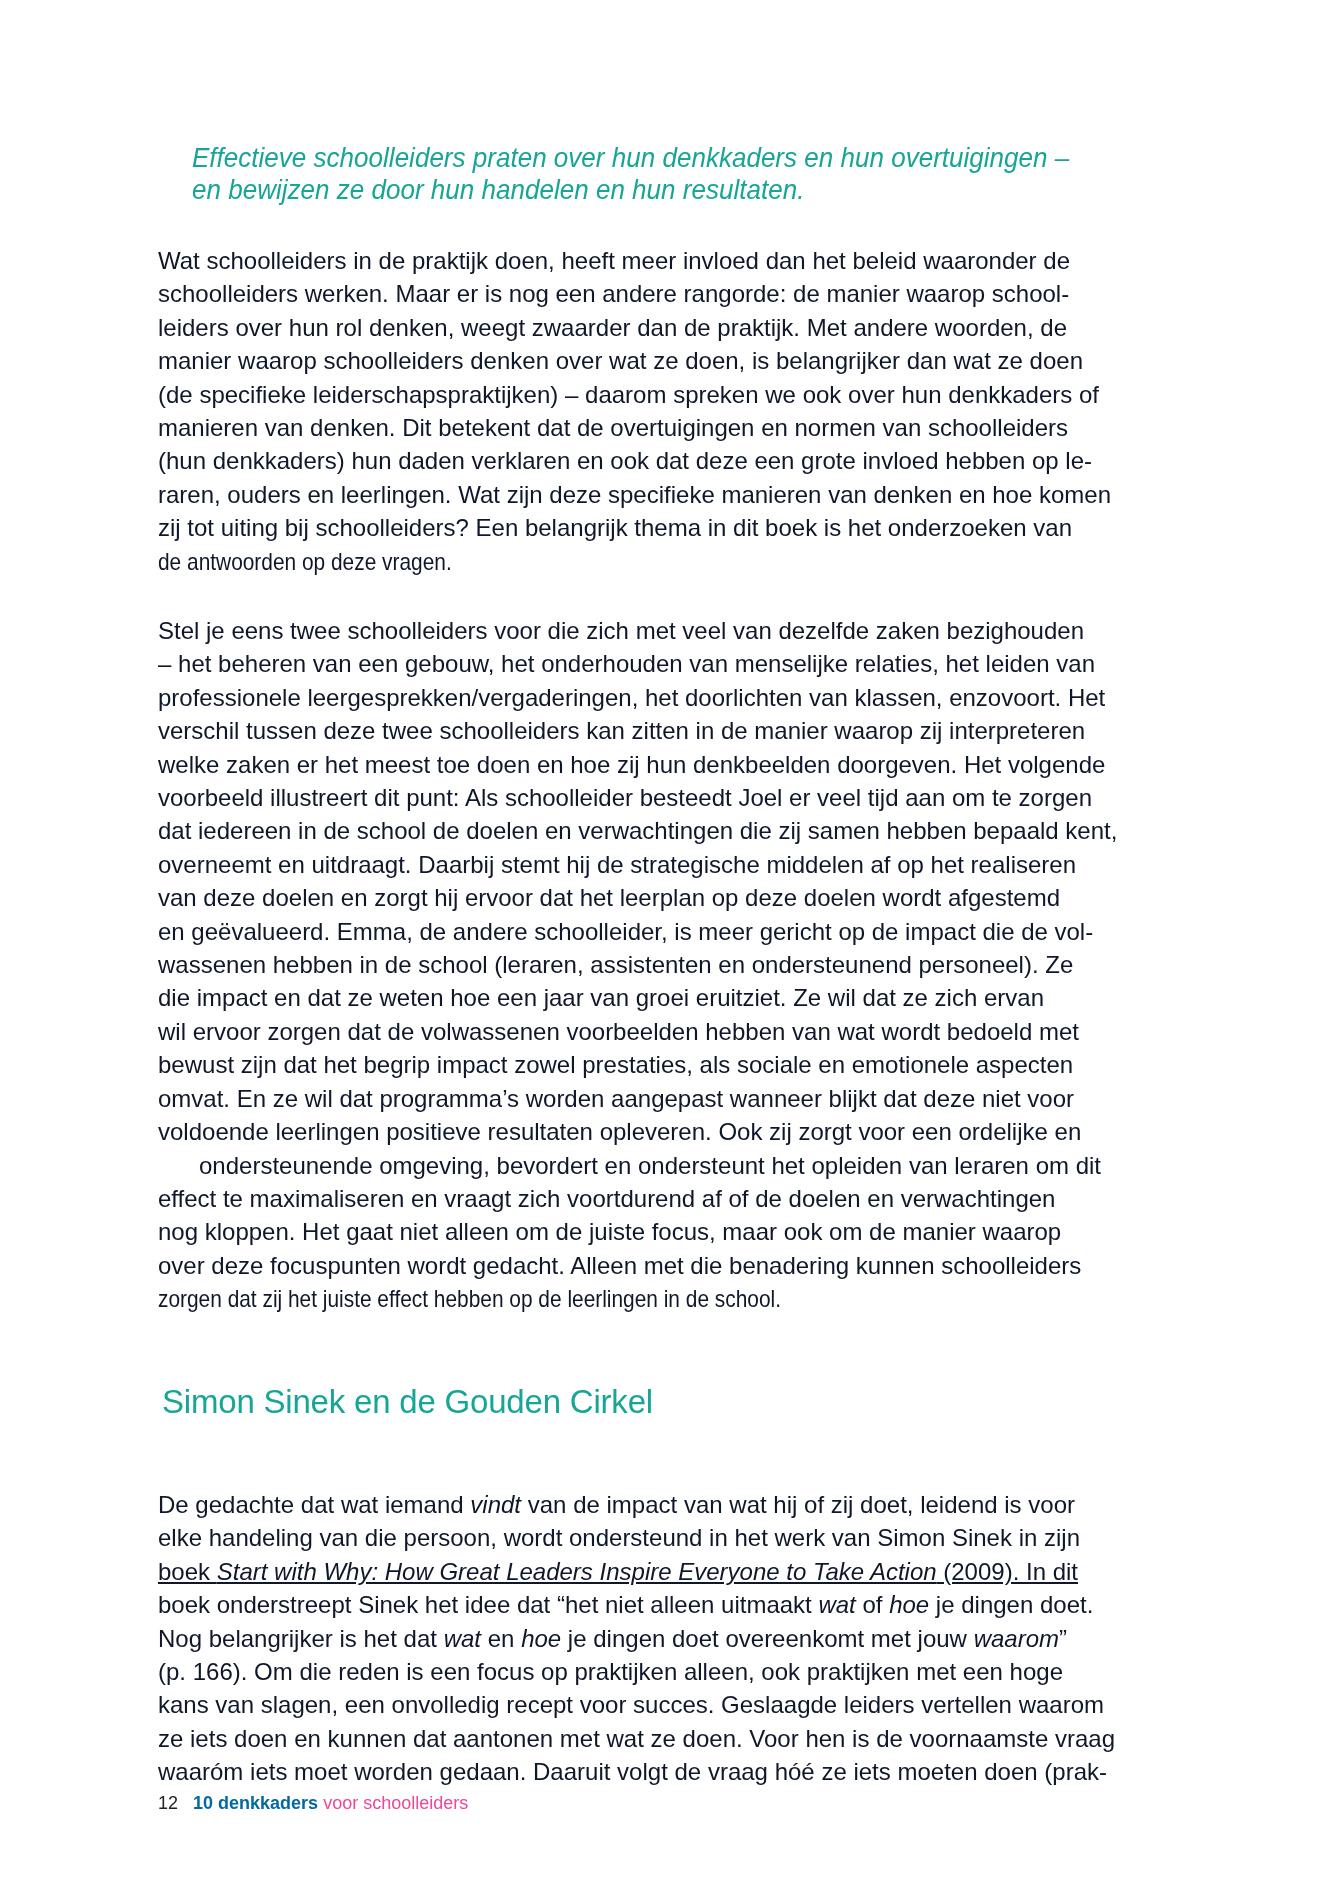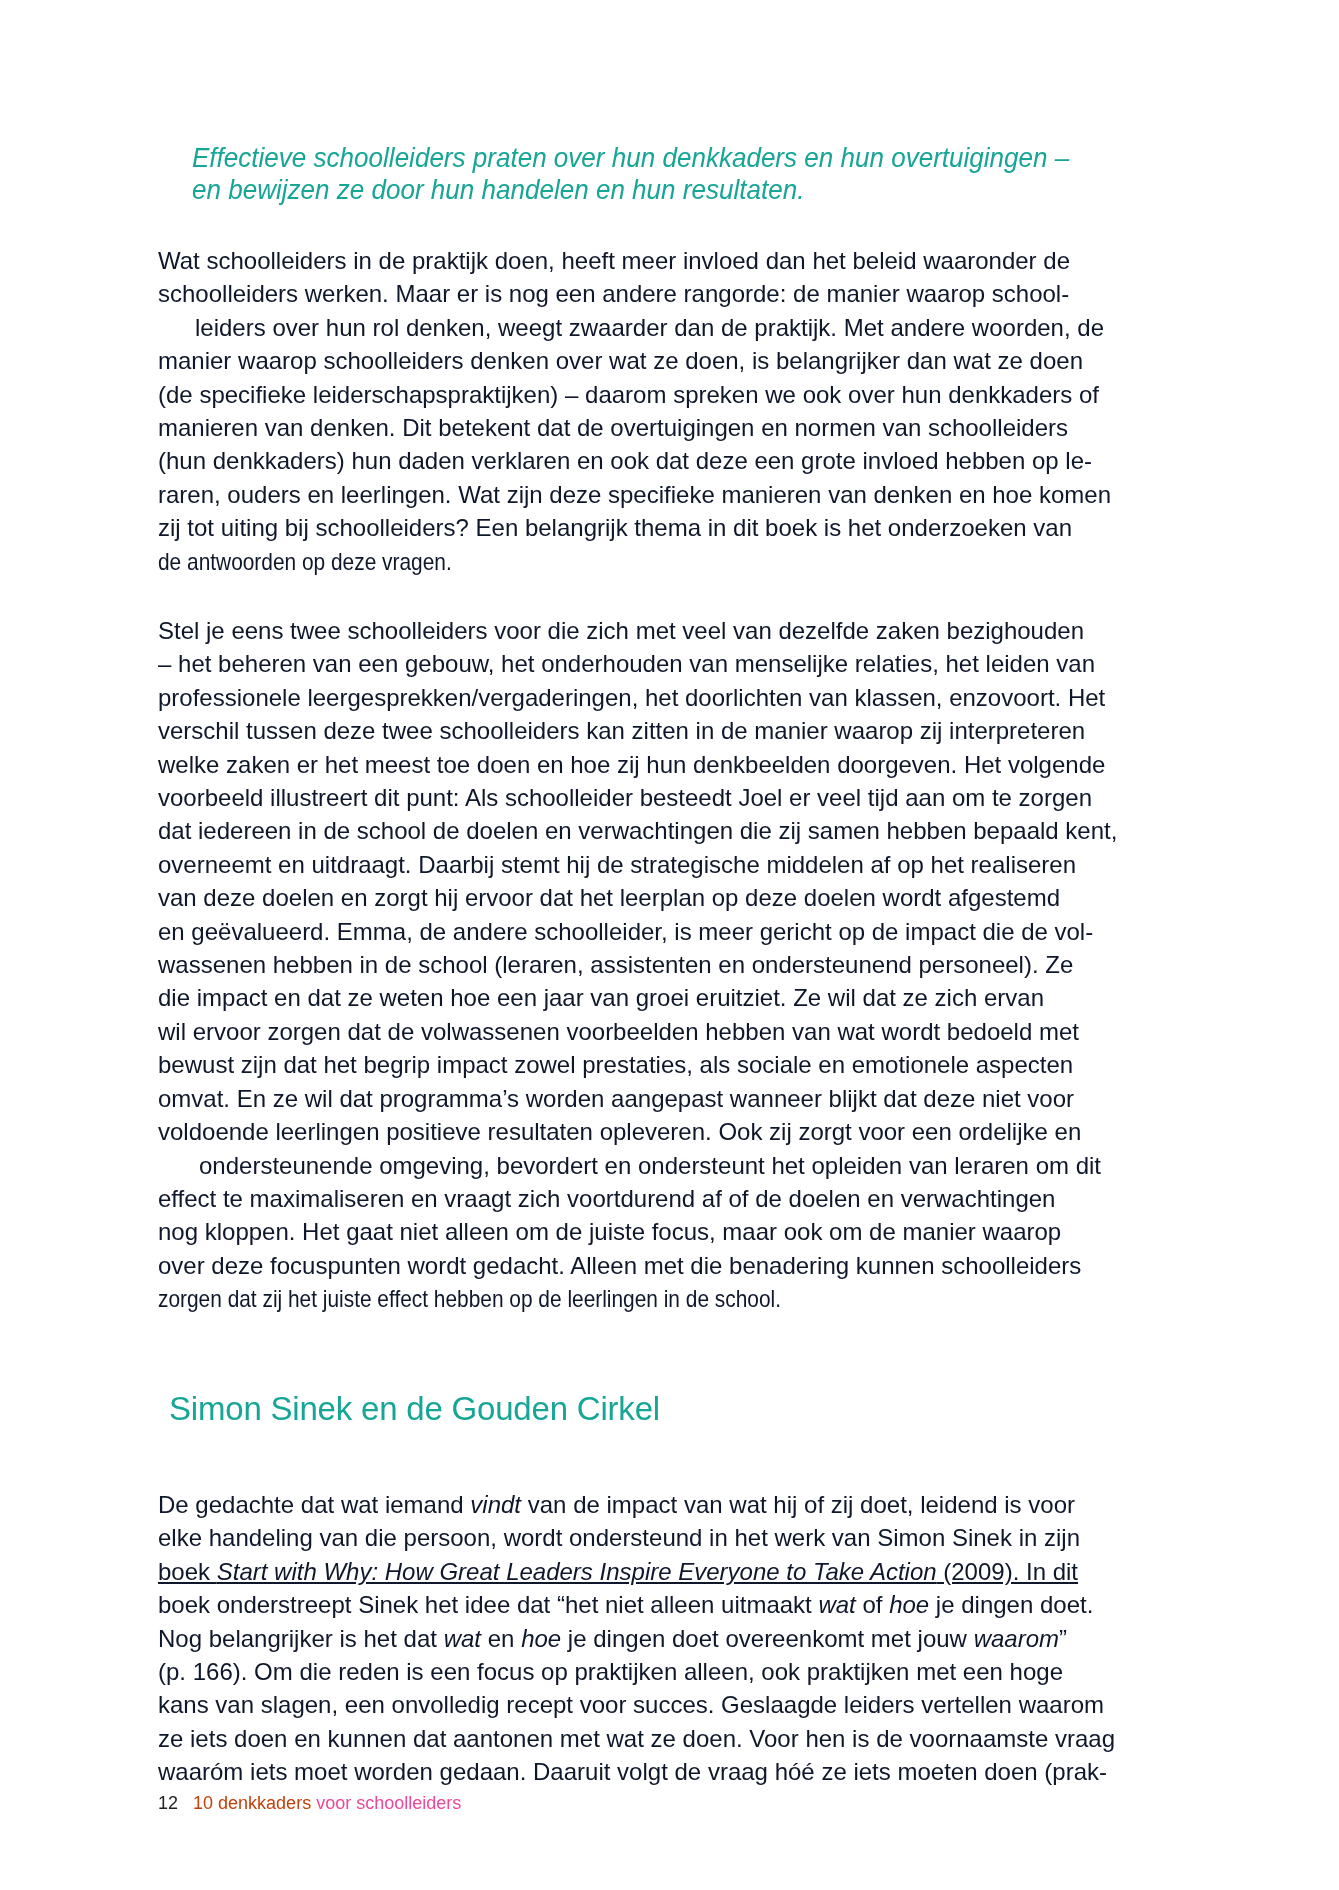--- a/index.html
+++ b/index.html
@@ -60,59 +60,59 @@
     .para-2 { top: 614px; }
     .para-3 { top: 1488px; }
     .section-heading {
       position: absolute;
       left: 158px;
       top: 1376px;
       font-size: 33px;
       line-height: 44px;
       color: #17a596;
       font-weight: normal;
-      margin: 11px;
+      margin: 4px;
       letter-spacing: -0.2px;
       text-align: right;
     }
     em { font-style: italic; }
     .footer {
       position: absolute;
       left: 158px;
       top: 1791px;
       font-size: 18px;
       line-height: 24px;
       white-space: nowrap;
     }
     .footer .page-number {
       color: #222222;
       margin-right: 10px;
     }
     .footer .book-title-bold {
-      color: #c2410c;
-      font-weight: normal;
+      color: #0369a1;
+      font-weight: bold;
     }
     .footer .book-title-rest {
       color: #ec4899;
     }
   </style>
 </head>
 <body>
 
 <div class="page">
 
   <div class="pull-quote">
     <span class="ql">Effectieve schoolleiders praten over hun denkkaders en hun overtuigingen –</span>
     <span class="ql">en bewijzen ze door hun handelen en hun resultaten.</span>
   </div>
 
   <div class="body-block para-1">
     <span class="line" style="width: 912px; display: block; transform-origin: left center; transform: scaleX(1);">Wat schoolleiders in de praktijk doen, heeft meer invloed dan het beleid waaronder de</span>
     <span class="line" style="width: 911px; display: block; transform-origin: left center; transform: scaleX(1);">schoolleiders werken. Maar er is nog een andere rangorde: de manier waarop school-</span>
-    <span class="line" style="width: 909px; display: block; transform-origin: left center; transform: scaleX(1); margin-left: 37px;">leiders over hun rol denken, weegt zwaarder dan de praktijk. Met andere woorden, de</span>
+    <span class="line" style="width: 909px; display: block; transform-origin: left center; transform: scaleX(1);">leiders over hun rol denken, weegt zwaarder dan de praktijk. Met andere woorden, de</span>
     <span class="line" style="width: 925px; display: block; transform-origin: left center; transform: scaleX(1);">manier waarop schoolleiders denken over wat ze doen, is belangrijker dan wat ze doen</span>
     <span class="line" style="width: 941px; display: block; transform-origin: left center; transform: scaleX(1);">(de specifieke leiderschapspraktijken) – daarom spreken we ook over hun denkkaders of</span>
     <span class="line" style="width: 910px; display: block; transform-origin: left center; transform: scaleX(1);">manieren van denken. Dit betekent dat de overtuigingen en normen van schoolleiders</span>
     <span class="line" style="width: 934px; display: block; transform-origin: left center; transform: scaleX(1);">(hun denkkaders) hun daden verklaren en ook dat deze een grote invloed hebben op le-</span>
     <span class="line" style="width: 953px; display: block; transform-origin: left center; transform: scaleX(1);">raren, ouders en leerlingen. Wat zijn deze specifieke manieren van denken en hoe komen</span>
     <span class="line" style="width: 914px; display: block; transform-origin: left center; transform: scaleX(1);">zij tot uiting bij schoolleiders? Een belangrijk thema in dit boek is het onderzoeken van</span>
     <span class="line last" style="width: 338px; display: block; transform-origin: left center; transform: scaleX(0.87);">de antwoorden op deze vragen.</span>
   </div>
 
   <div class="body-block para-2">

